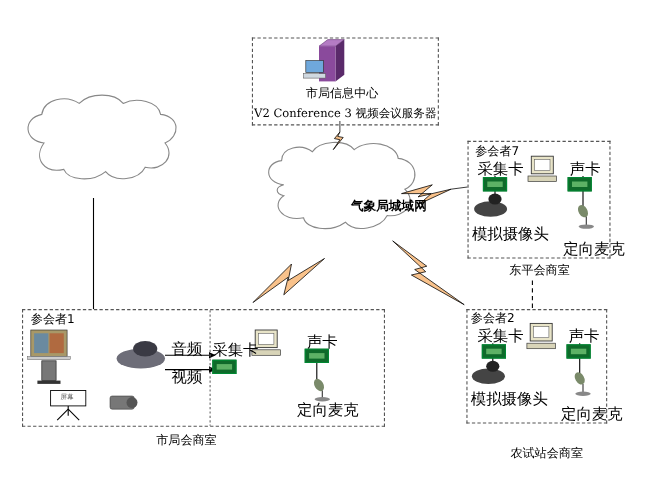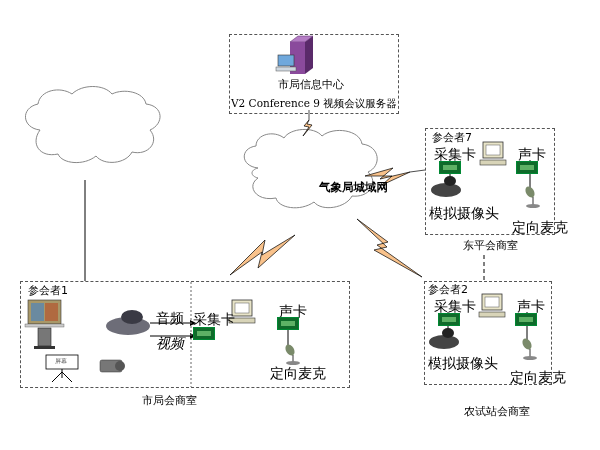--- a/index.html
+++ b/index.html
@@ -122,29 +122,29 @@
       <line x1="62" y1="372" x2="52" y2="382" stroke="#000"></line>
       <line x1="62" y1="372" x2="72" y2="382" stroke="#000"></line>
     </g>
     <g>
       <rect x="100" y="360" width="22" height="12" fill="#777" stroke="#333" stroke-width="0.5" rx="2"></rect>
       <circle cx="120" cy="366" r="5" fill="#555"></circle>
     </g>
   </svg>
 
   <div class="dash-box" style="left:229px;top:34px;width:170px;height:80px;"></div>
-  <div class="abs lbl" style="left:278px;top:79px;">市局信息中心</div>
-  <div class="abs lbl serif" style="left:231px;top:97px;font-size:10.5px;">V2 Conference 9 视频会议服务器</div>
+  <div class="abs lbl" style="left:278px;top:79px;font-family:Liberation Serif, serif;">市局信息中心</div>
+  <div class="abs lbl serif" style="left:231px;top:97px;font-size:10.5px;">V2 Conference 3 视频会议服务器</div>
 
   <div class="abs bold lbl" style="left:286px;top:181px;font-size:11.5px;margin-left:33px;">气象局城域网</div>
 
   <div class="dash-box" style="left:20px;top:281px;width:330px;height:107px;"></div>
   <div class="abs lbl" style="left:28px;top:285px;">参会者1</div>
   <div class="abs lbl-s" style="left:156px;top:313px;">音频</div>
-  <div class="abs lbl-s" style="left:156px;top:338px;font-style:italic;">视频</div>
+  <div class="abs lbl-s" style="left:156px;top:338px;">视频</div>
   <div class="abs lbl-s" style="left:193px;top:314px;">采集卡</div>
   <div class="card" style="left:193px;top:327px;"></div>
   <div class="abs lbl-s" style="left:279px;top:306px;">声卡</div>
   <div class="card" style="left:277px;top:317px;"></div>
   <div class="abs lbl-s" style="left:270px;top:368px;">定向麦克</div>
   <div class="abs" style="left:55px;top:357px;font-size:6px;color:#555;">屏幕</div>
   <div class="abs lbl" style="left:142px;top:395px;">市局会商室</div>
 
   <div class="dash-box" style="left:425px;top:128px;width:130px;height:107px;"></div>
   <div class="abs lbl" style="left:432px;top:132px;">参会者7</div>

